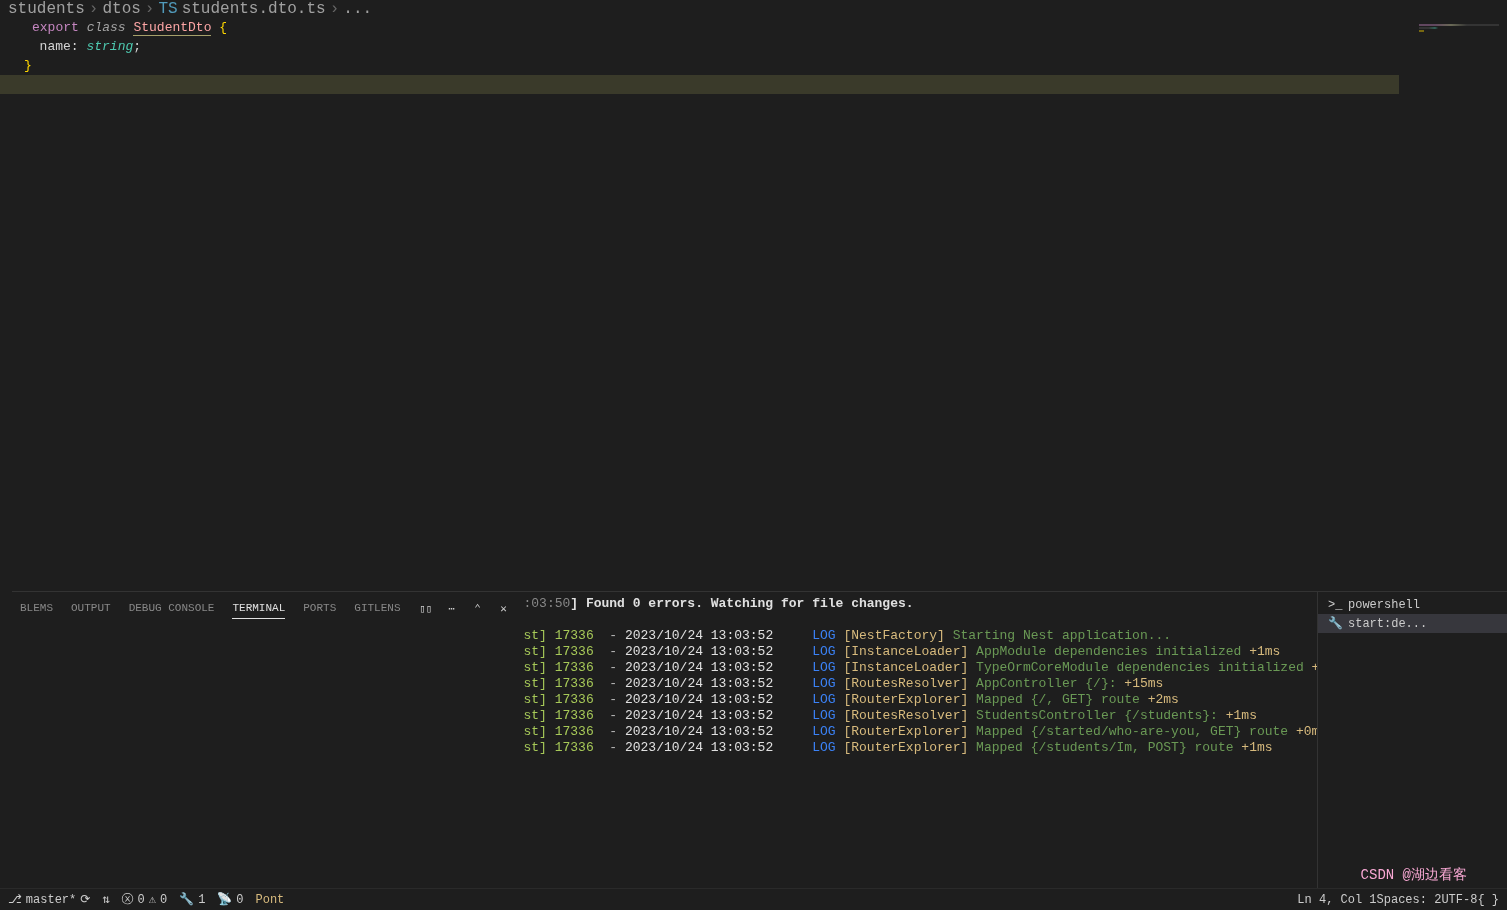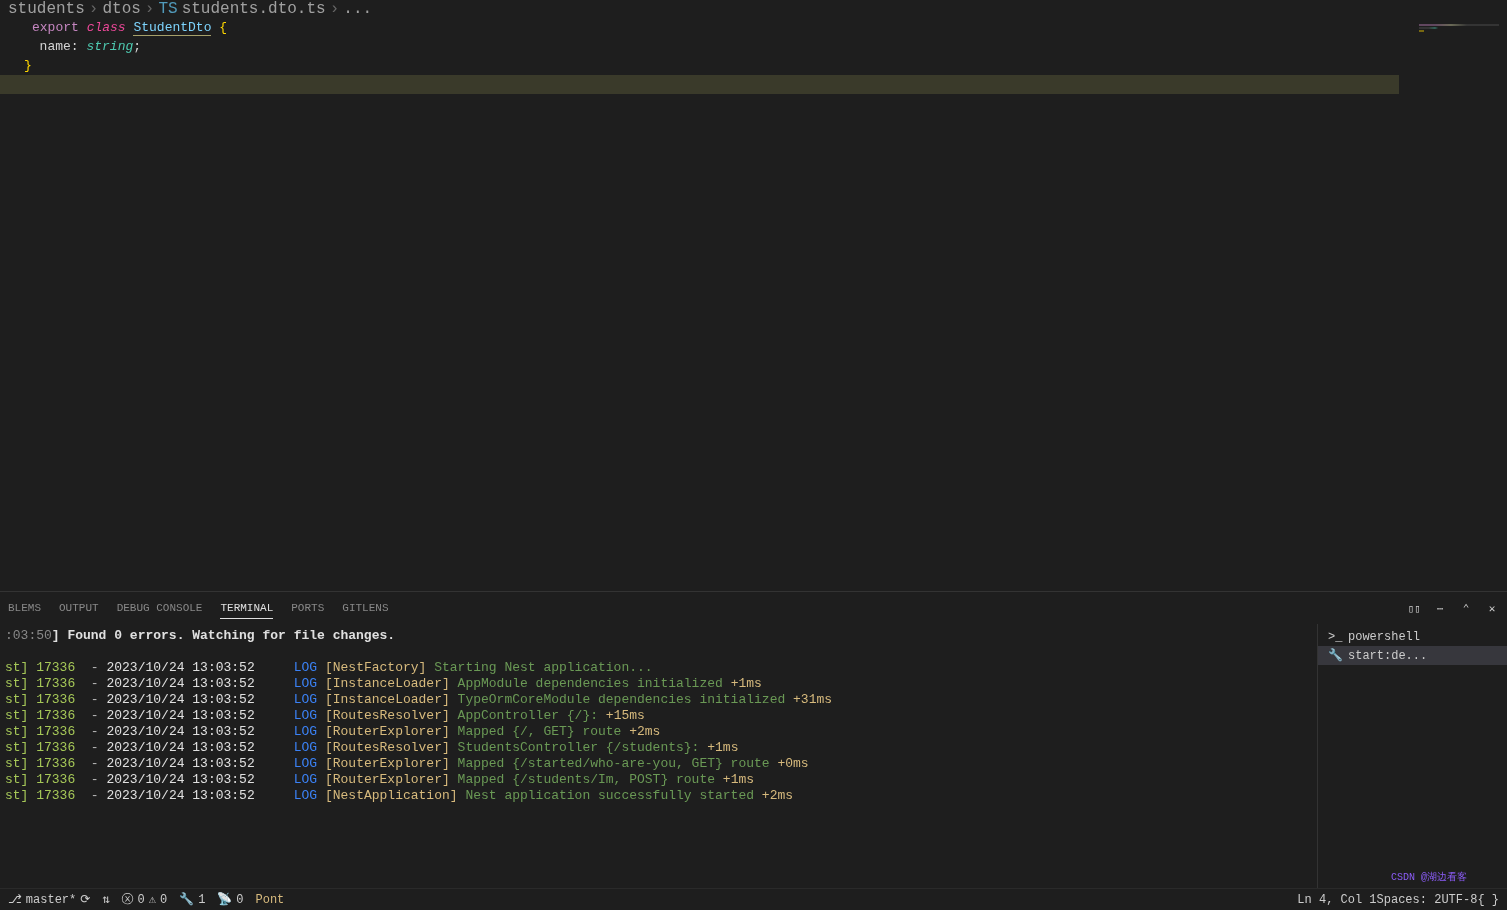--- a/index.html
+++ b/index.html
@@ -26,43 +26,43 @@
     }
     .breadcrumb-sep { color: #666; }
     .editor {
       flex: 0 0 auto;
       padding: 0 8px 0 24px;
       line-height: 19px;
       position: relative;
     }
     .code-line { white-space: pre; }
     .kw-export { color: #c586c0; margin-left: 8px; }
-    .kw-class { color: #ec4899; font-style: italic; }
-    .class-name { color: #7dd3fc; border-bottom: 1px solid #a6a06a; }
+    .kw-class { color: #a3a3a3; font-style: italic; }
+    .class-name { color: #fca5a5; border-bottom: 1px solid #a6a06a; }
     .brace { color: #ffd700; }
     .prop { color: #d4d4d4; }
     .colon { color: #d4d4d4; }
     .type { color: #4ec9b0; font-style: italic; }
     .semi { color: #d4d4d4; }
     .cursor-line {
       background: #3a3a2a;
       margin-left: -24px;
       padding-left: 24px;
       margin-right: 100px;
     }
     .editor-spacer {
       flex: 1 1 auto;
       background: #1e1e1e;
     }
     .panel {
       border-top: 1px solid #333;
       display: flex;
-      flex-direction: column;
       height: 297px;
       flex-shrink: 0;
+      margin-left: 12px;
     }
     .panel-tabs {
       display: flex;
       align-items: center;
       padding: 0 8px;
       height: 32px;
       gap: 18px;
       font-size: 11px;
     }
     .panel-tab {
@@ -132,22 +132,22 @@
       color: #ccc;
       gap: 12px;
     }
     .status-item { display: flex; align-items: center; gap: 4px; cursor: pointer; }
     .status-pont { color: #d7ba7d; }
     .status-right { margin-left: auto; display: flex; gap: 0; align-items: center; }
     .watermark {
       position: absolute;
       bottom: 26px;
       right: 40px;
-      color: #8b5cf6;
-      font-size: 10px;
+      color: #f9a8d4;
+      font-size: 14px;
       pointer-events: none;
     }
     .minimap {
       position: absolute;
       top: 6px;
       right: 8px;
       width: 80px;
       height: 6px;
       opacity: 0.4;
     }
@@ -203,21 +203,20 @@
       <div class="term-line">&nbsp;</div>
       <div id="log-rows">
           <div class="term-line"><span class="t-st">st]</span> <span class="t-pid">17336</span>  <span class="t-dash">-</span> <span class="t-date">2023/10/24 13:03:52</span>     <span class="t-log">LOG</span> <span class="t-src">[NestFactory]</span> <span class="t-logtxt">Starting Nest application...</span> </div>
           <div class="term-line"><span class="t-st">st]</span> <span class="t-pid">17336</span>  <span class="t-dash">-</span> <span class="t-date">2023/10/24 13:03:52</span>     <span class="t-log">LOG</span> <span class="t-src">[InstanceLoader]</span> <span class="t-logtxt">AppModule dependencies initialized</span> <span class="t-ms">+1ms</span></div>
           <div class="term-line"><span class="t-st">st]</span> <span class="t-pid">17336</span>  <span class="t-dash">-</span> <span class="t-date">2023/10/24 13:03:52</span>     <span class="t-log">LOG</span> <span class="t-src">[InstanceLoader]</span> <span class="t-logtxt">TypeOrmCoreModule dependencies initialized</span> <span class="t-ms">+31ms</span></div>
           <div class="term-line"><span class="t-st">st]</span> <span class="t-pid">17336</span>  <span class="t-dash">-</span> <span class="t-date">2023/10/24 13:03:52</span>     <span class="t-log">LOG</span> <span class="t-src">[RoutesResolver]</span> <span class="t-logtxt">AppController {/}:</span> <span class="t-ms">+15ms</span></div>
           <div class="term-line"><span class="t-st">st]</span> <span class="t-pid">17336</span>  <span class="t-dash">-</span> <span class="t-date">2023/10/24 13:03:52</span>     <span class="t-log">LOG</span> <span class="t-src">[RouterExplorer]</span> <span class="t-logtxt">Mapped {/, GET} route</span> <span class="t-ms">+2ms</span></div>
           <div class="term-line"><span class="t-st">st]</span> <span class="t-pid">17336</span>  <span class="t-dash">-</span> <span class="t-date">2023/10/24 13:03:52</span>     <span class="t-log">LOG</span> <span class="t-src">[RoutesResolver]</span> <span class="t-logtxt">StudentsController {/students}:</span> <span class="t-ms">+1ms</span></div>
           <div class="term-line"><span class="t-st">st]</span> <span class="t-pid">17336</span>  <span class="t-dash">-</span> <span class="t-date">2023/10/24 13:03:52</span>     <span class="t-log">LOG</span> <span class="t-src">[RouterExplorer]</span> <span class="t-logtxt">Mapped {/started/who-are-you, GET} route</span> <span class="t-ms">+0ms</span></div>
           <div class="term-line"><span class="t-st">st]</span> <span class="t-pid">17336</span>  <span class="t-dash">-</span> <span class="t-date">2023/10/24 13:03:52</span>     <span class="t-log">LOG</span> <span class="t-src">[RouterExplorer]</span> <span class="t-logtxt">Mapped {/students/Im, POST} route</span> <span class="t-ms">+1ms</span></div>
-          <div class="term-line"><span class="t-st">st]</span> <span class="t-pid">17336</span>  <span class="t-dash">-</span> <span class="t-date">2023/10/24 13:03:52</span>     <span class="t-log">LOG</span> <span class="t-src">[NestApplication]</span> <span class="t-logtxt">Nest application successfully started</span> <span class="t-ms">+2ms</span></div>
         </div>
     </div>
     <div class="terminal-sidebar">
       <div class="term-item">
         <span class="icon">&gt;_</span>
         <span>powershell</span>
       </div>
       <div class="term-item active">
         <span class="icon">🔧</span>
         <span>start:de...</span>

